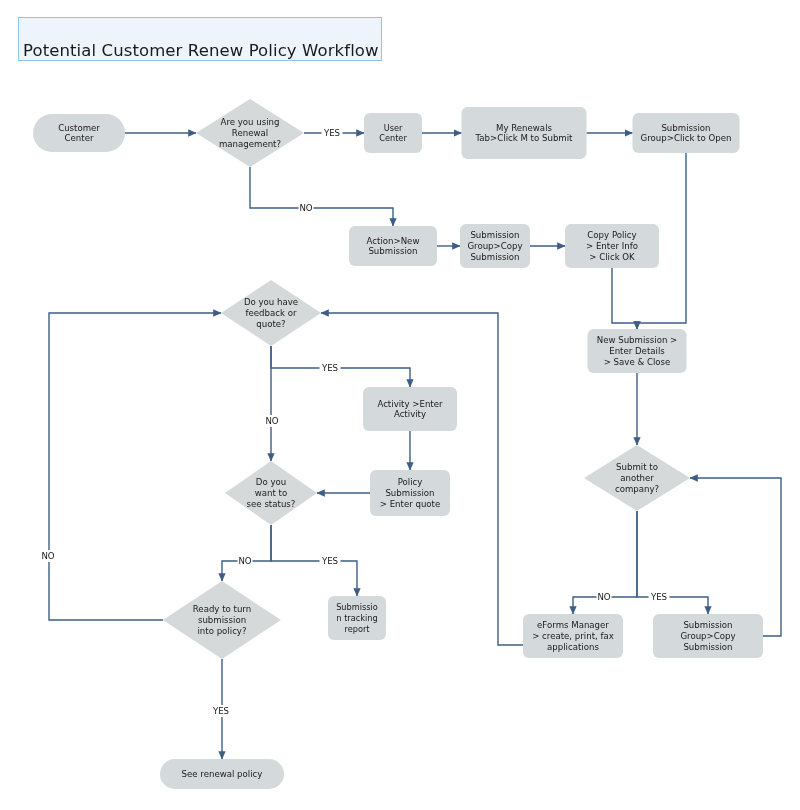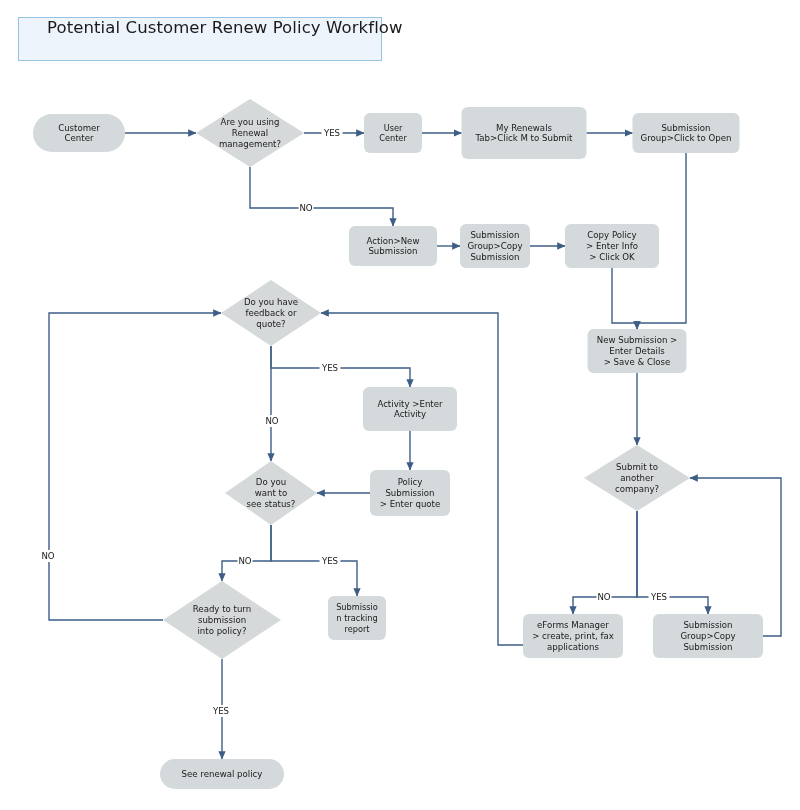--- a/index.html
+++ b/index.html
@@ -23,22 +23,22 @@
   .title-box {
     position: absolute;
     left: 18px;
     top: 17px;
     width: 364px;
     height: 44px;
     background: #eef4fb;
     border: 1px solid #93c4e6;
     box-sizing: border-box;
     display: flex;
-    align-items: flex-start;
-    padding-left: 28px;
+    align-items: flex-end;
+    padding-left: 4px;
   }
   .title-text {
     font-family: "DejaVu Sans", sans-serif;
     font-size: 16.5px;
     color: #1a1a1a;
     letter-spacing: 0.1px;
     white-space: nowrap;
   }
   svg.flow {
     position: absolute;

